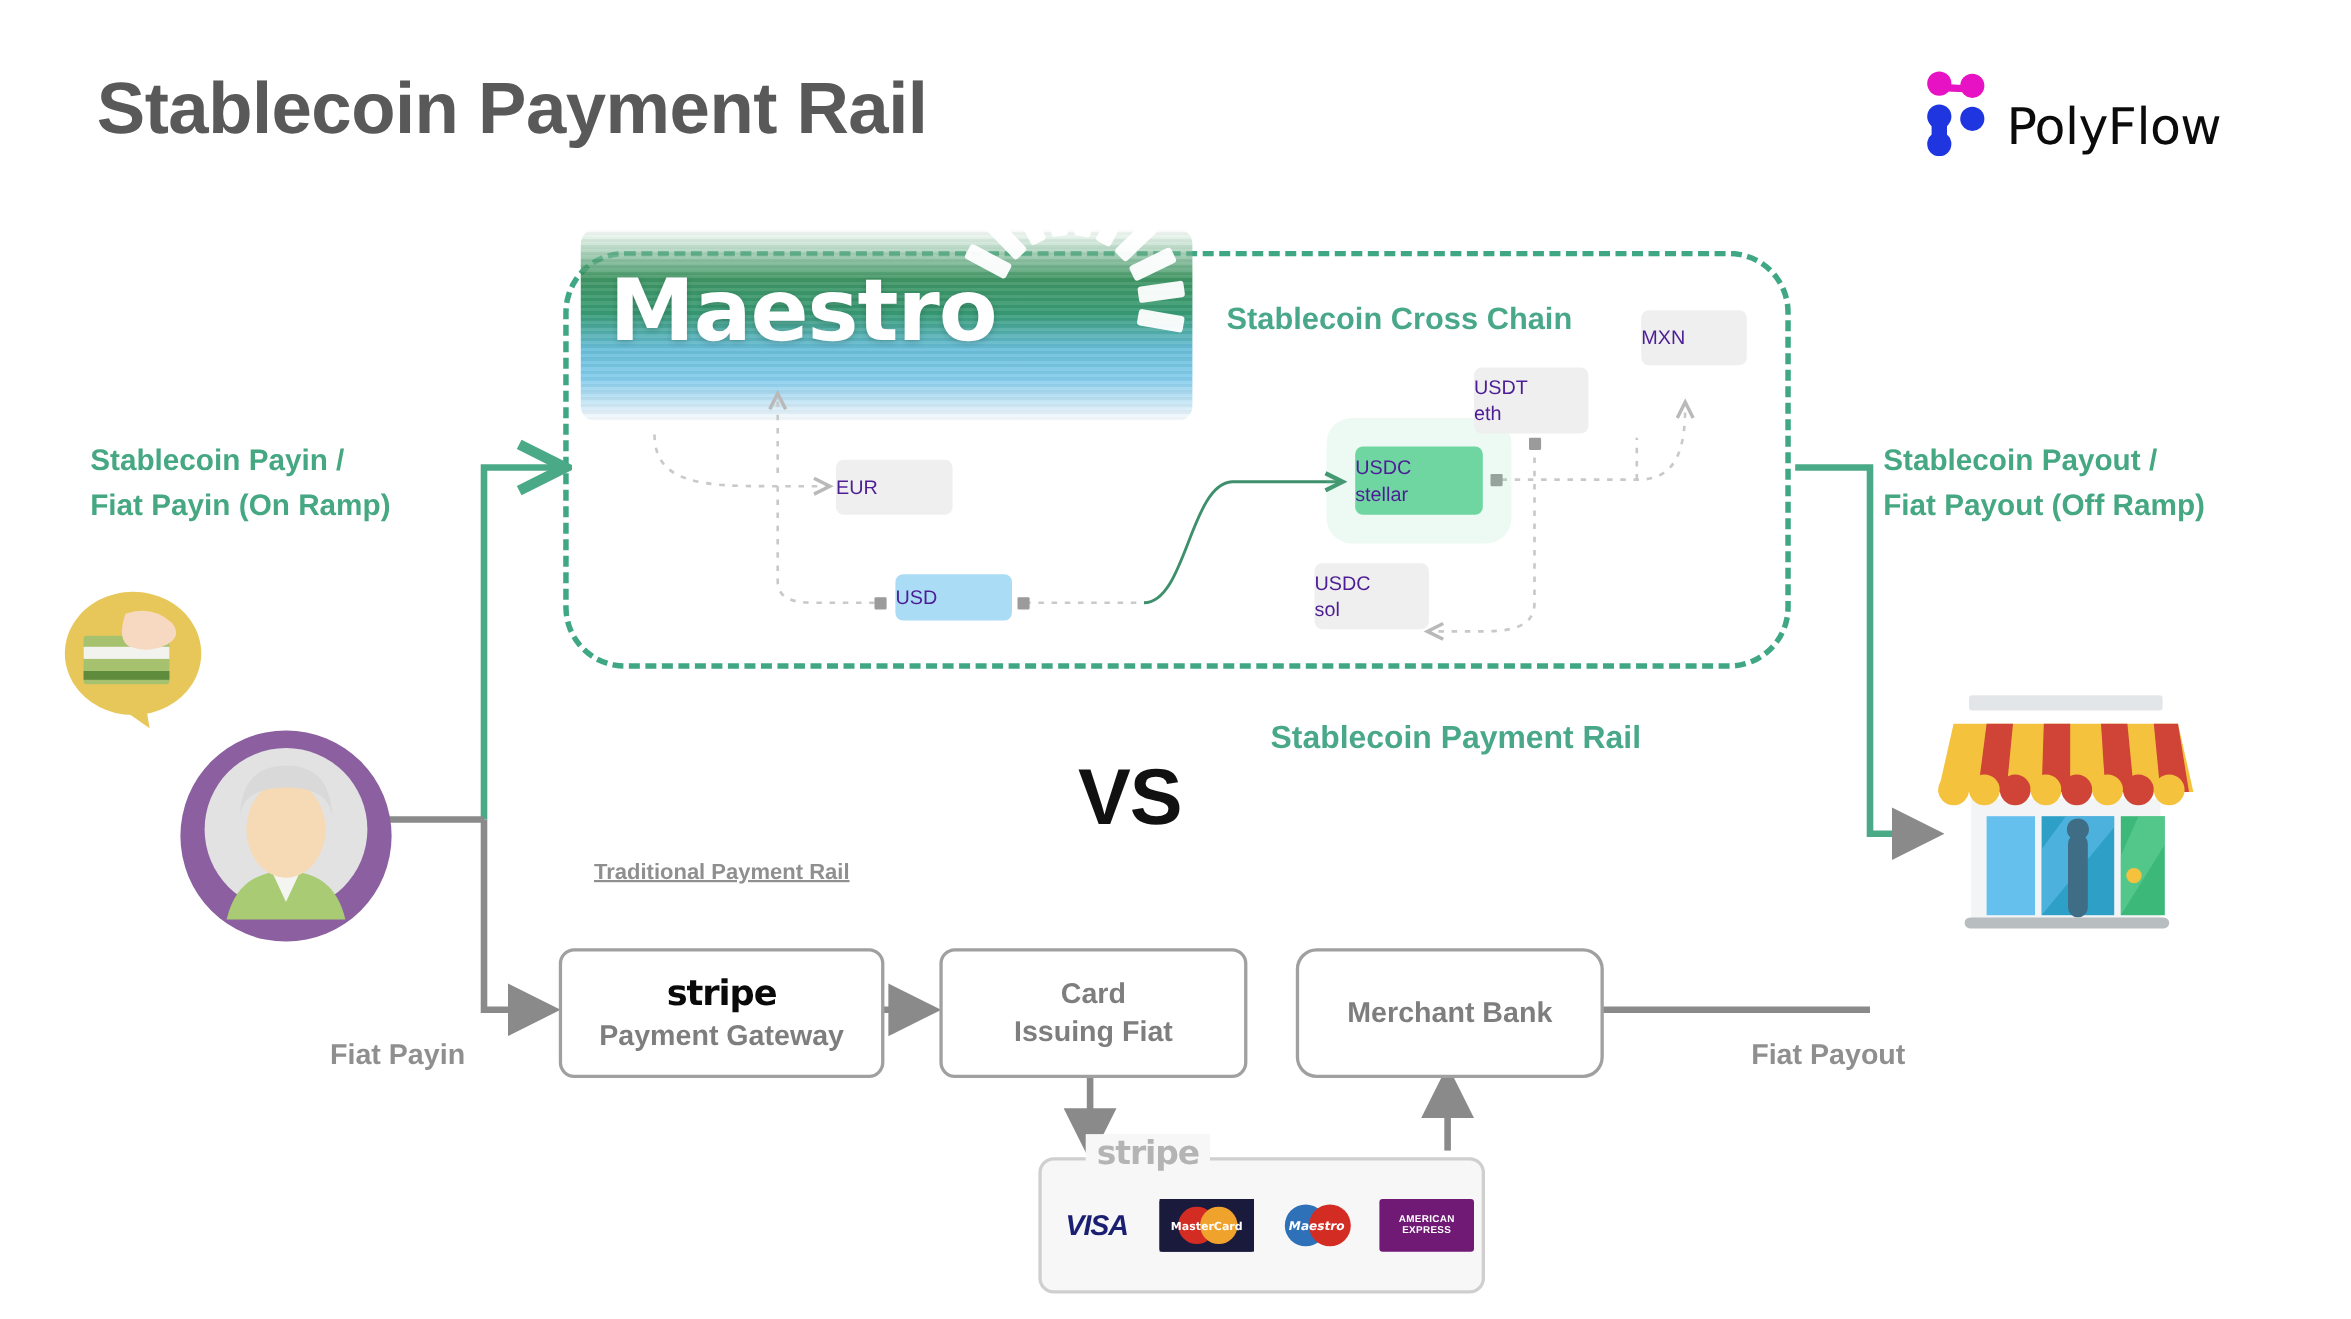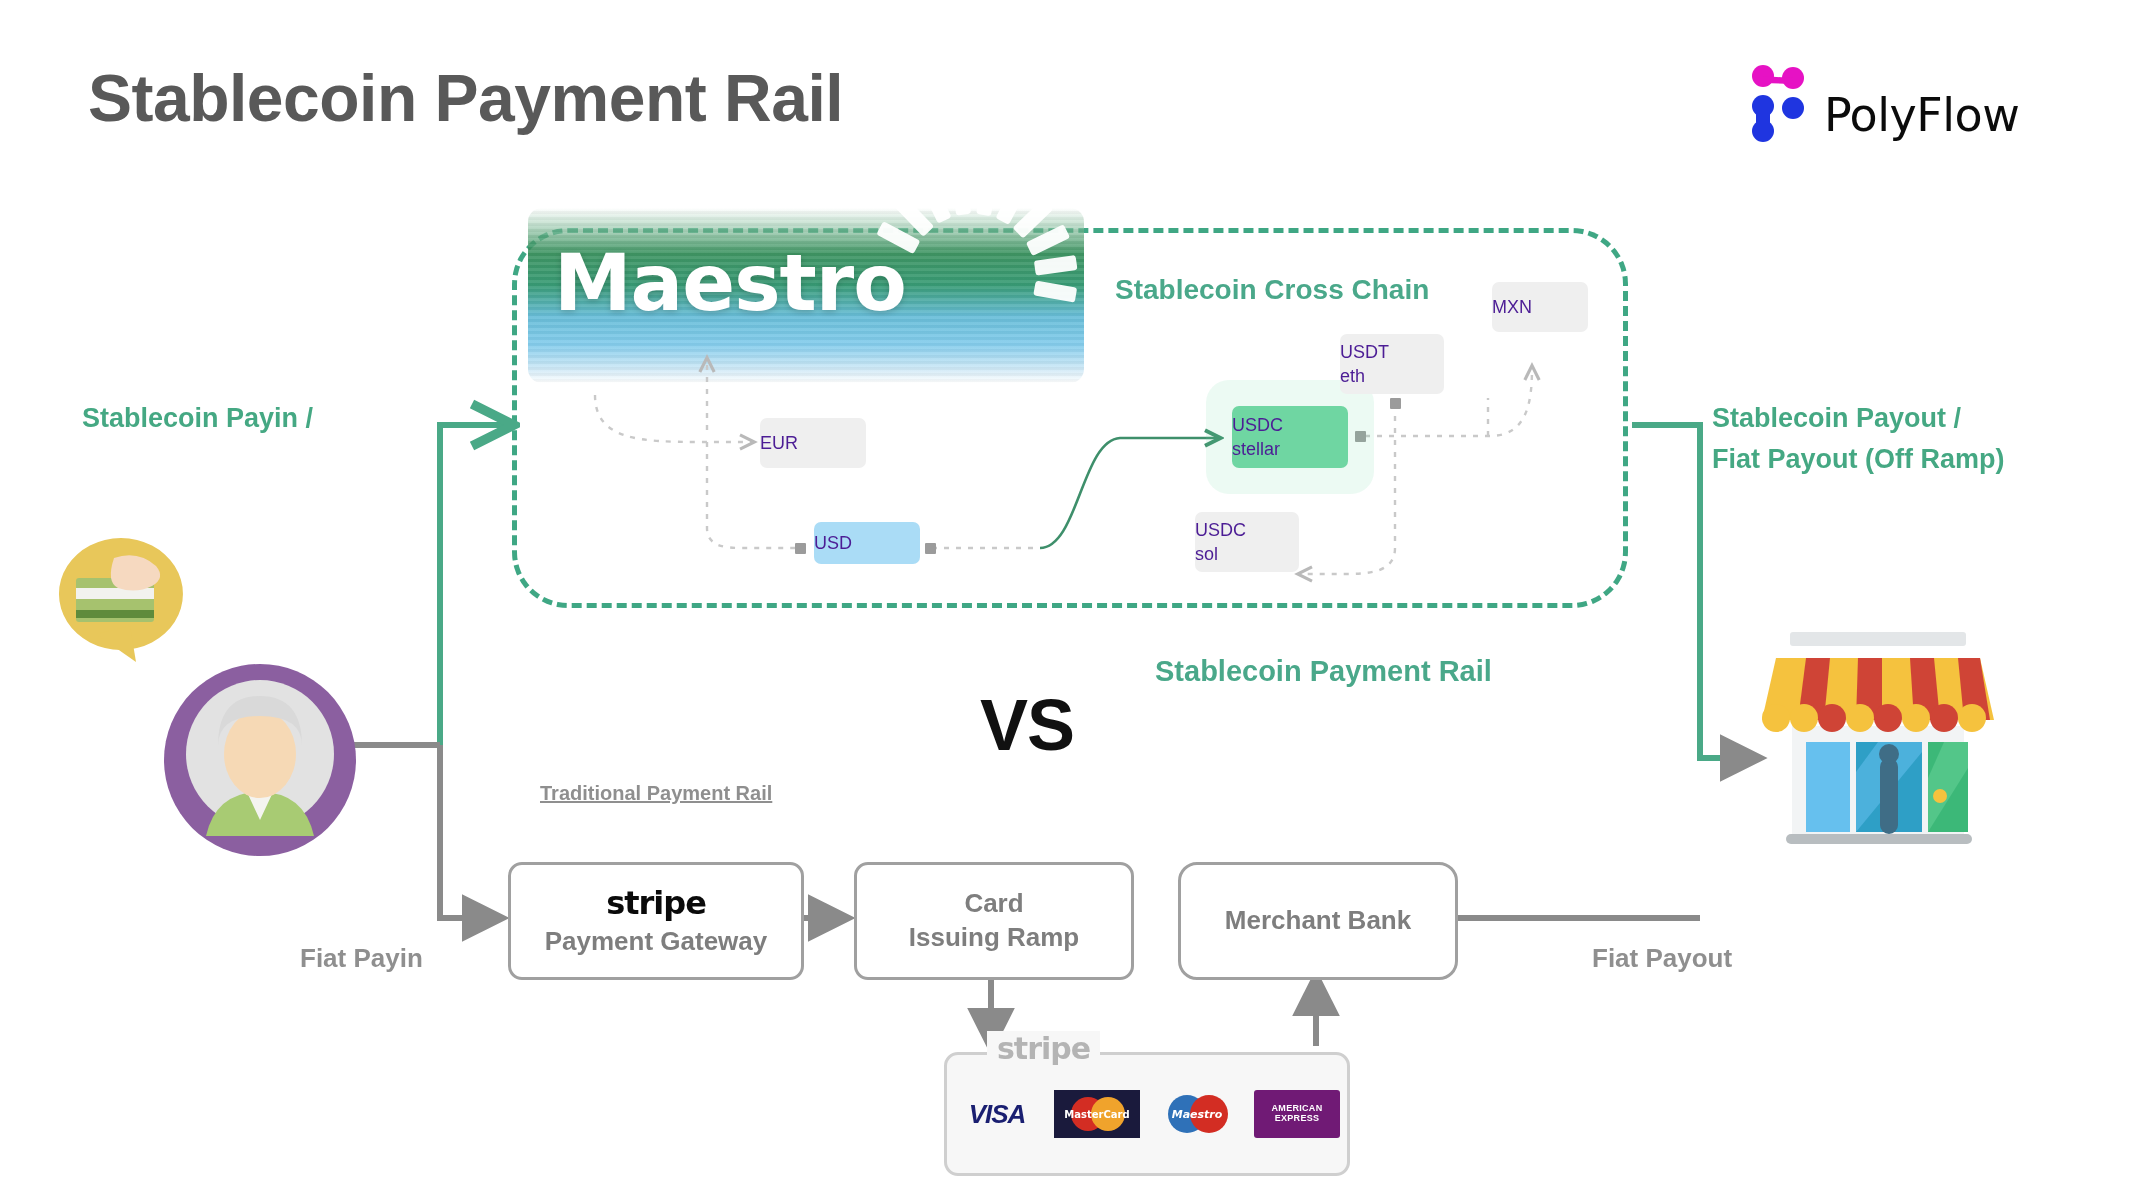--- a/index.html
+++ b/index.html
@@ -227,39 +227,40 @@
 <div class="abs node node-gray" id="node-mxn">
   <span>MXN</span>
 </div>
 <div class="abs node node-gray" id="node-usdc-sol">
   <span>USDC</span>
   <span>sol</span>
 </div>
 
 <div class="abs caption-green" id="label-payin">
   <div>Stablecoin Payin /</div>
+  <div>Fiat Payin (On Ramp)</div>
 </div>
 <div class="abs caption-green" id="label-payout">
   <div>Stablecoin Payout /</div>
   <div>Fiat Payout (Off Ramp)</div>
 </div>
 <div class="abs" id="label-cross-chain">Stablecoin Cross Chain</div>
 <div class="abs" id="label-sc-rail">Stablecoin Payment Rail</div>
 <div class="abs" id="label-trad-rail">Traditional Payment Rail</div>
 <div class="abs" id="label-vs">VS</div>
 <div class="abs" id="label-fiat-payin">Fiat Payin</div>
 <div class="abs" id="label-fiat-payout">Fiat Payout</div>
 
 <div class="rail-box" id="box-gateway">
   <div class="stripe-word">stripe</div>
   <div>Payment Gateway</div>
 </div>
 <div class="rail-box" id="box-card-bank">
   <div>Card</div>
-  <div>Issuing Ramp</div>
+  <div>Issuing Fiat</div>
 </div>
 <div class="rail-box" id="box-merchant-bank">
   <div>Merchant Bank</div>
 </div>
 
 <div class="abs" id="card-badge">
   <div id="card-badge-label">stripe</div>
 
   <div class="card-logo" id="logo-visa">
     <span>VISA</span>

